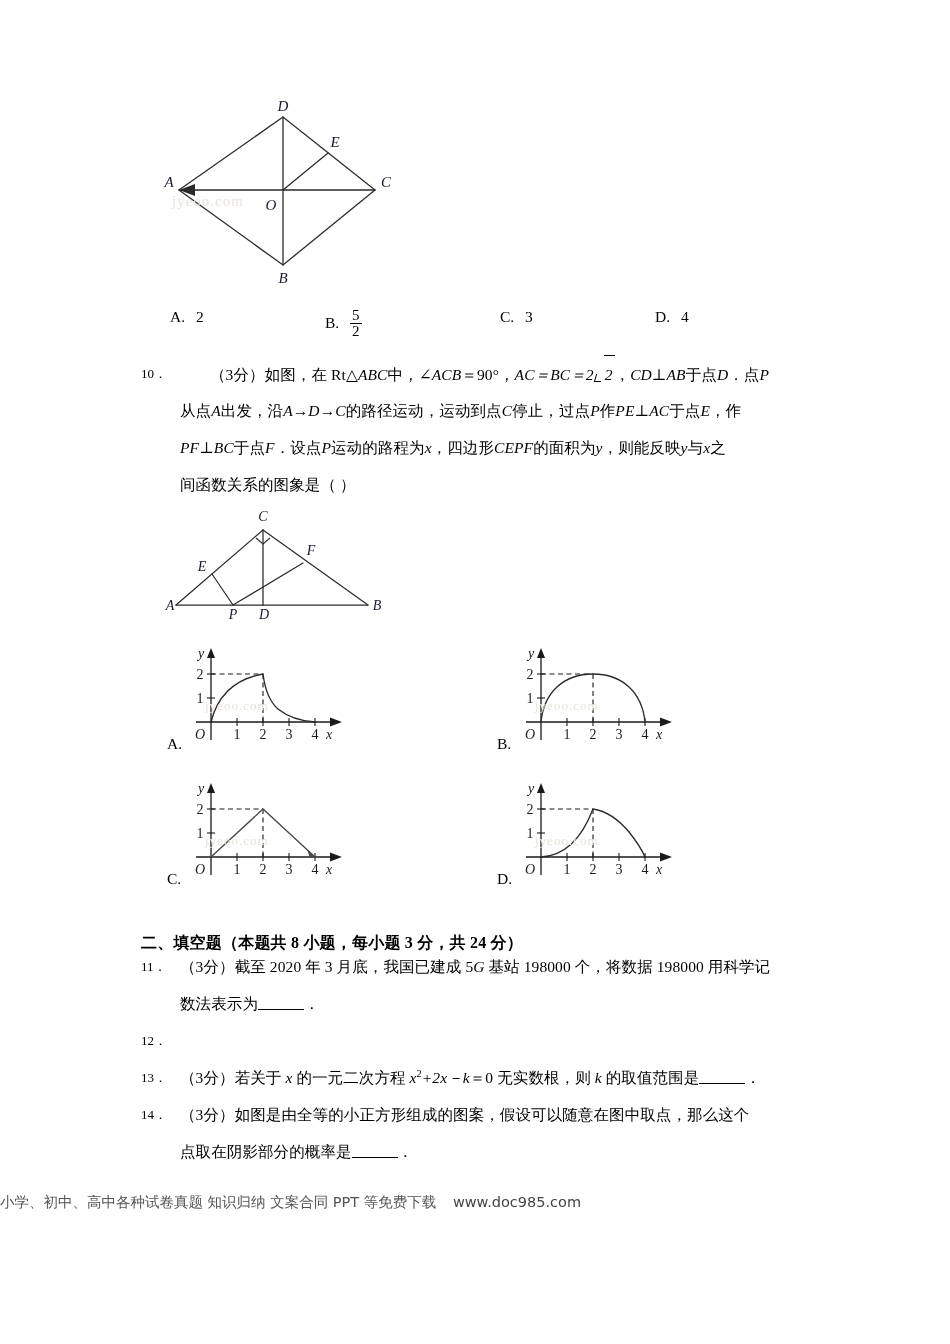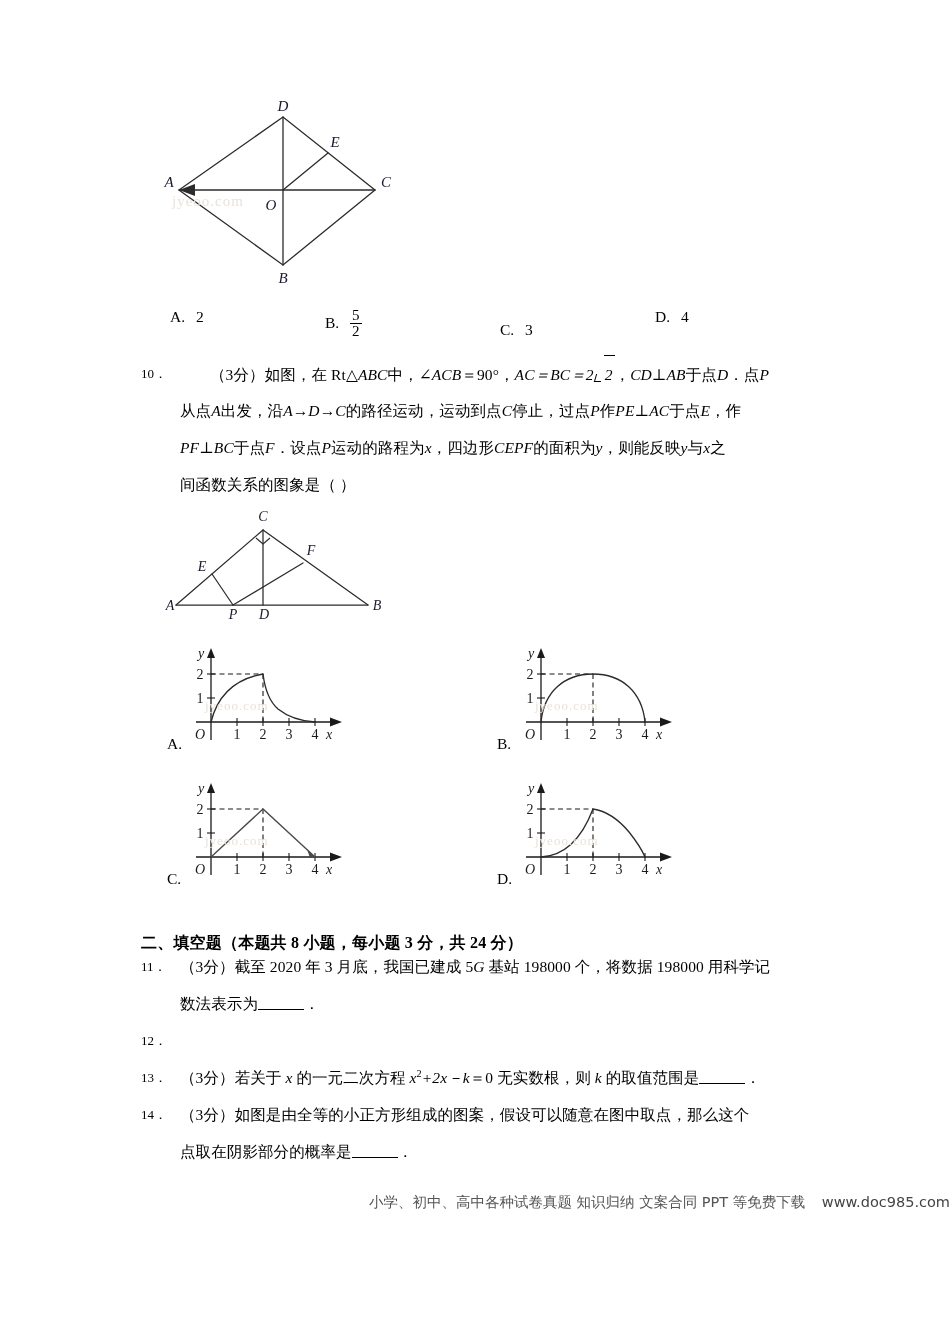--- a/index.html
+++ b/index.html
@@ -119,21 +119,21 @@
     letter-spacing: 1px;
     white-space: nowrap;
     user-select: none;
   }
 
   
   .footer {
     position: absolute;
     left: 0;
     width: 950px;
-    text-align: right;
+    text-align: left;
     font-family: "DejaVu Sans", "Liberation Sans", sans-serif;
     font-size: 14.5px;
     color: #555555;
     white-space: nowrap;
   }
   .footer .url {
     font-family: "DejaVu Sans", "Liberation Sans", sans-serif;
     color: #444;
   }
 </style>
@@ -174,21 +174,21 @@
       <span class="olab">A.</span>
       <span style="margin-left:7px;">2</span>
     </div>
     <div class="opt" style="left:325px; top:8px;">
       <span class="olab">B.</span>
       <span class="frac" style="margin-left:7px;">
         <span class="num">5</span>
         <span class="den">2</span>
       </span>
     </div>
-    <div class="opt" style="left:500px; top:21px;">
+    <div class="opt" style="left:500px; top:8px;">
       <span class="olab">C.</span>
       <span style="margin-left:7px;">3</span>
     </div>
     <div class="opt" style="left:655px; top:8px;">
       <span class="olab">D.</span>
       <span style="margin-left:7px;">4</span>
     </div>
   </div>
 
   <div class="qnum" style="left:141px; top:355px;">10．</div>

